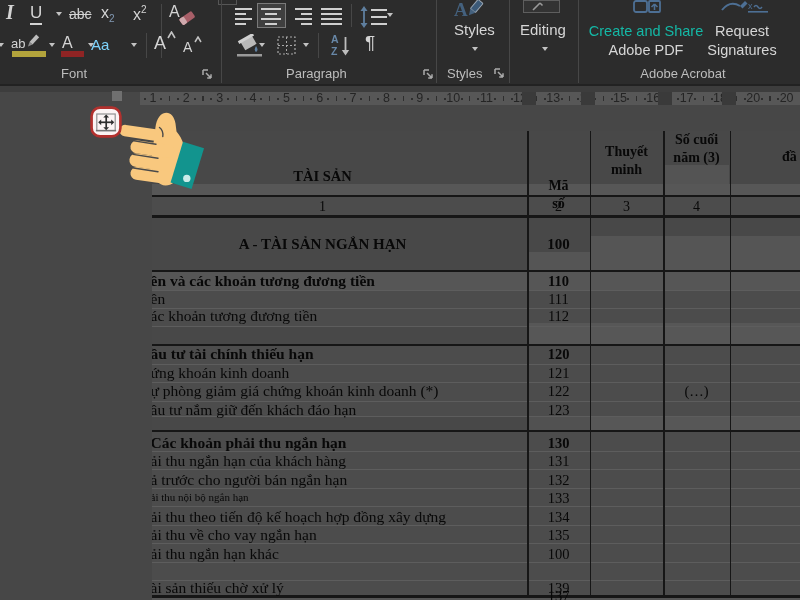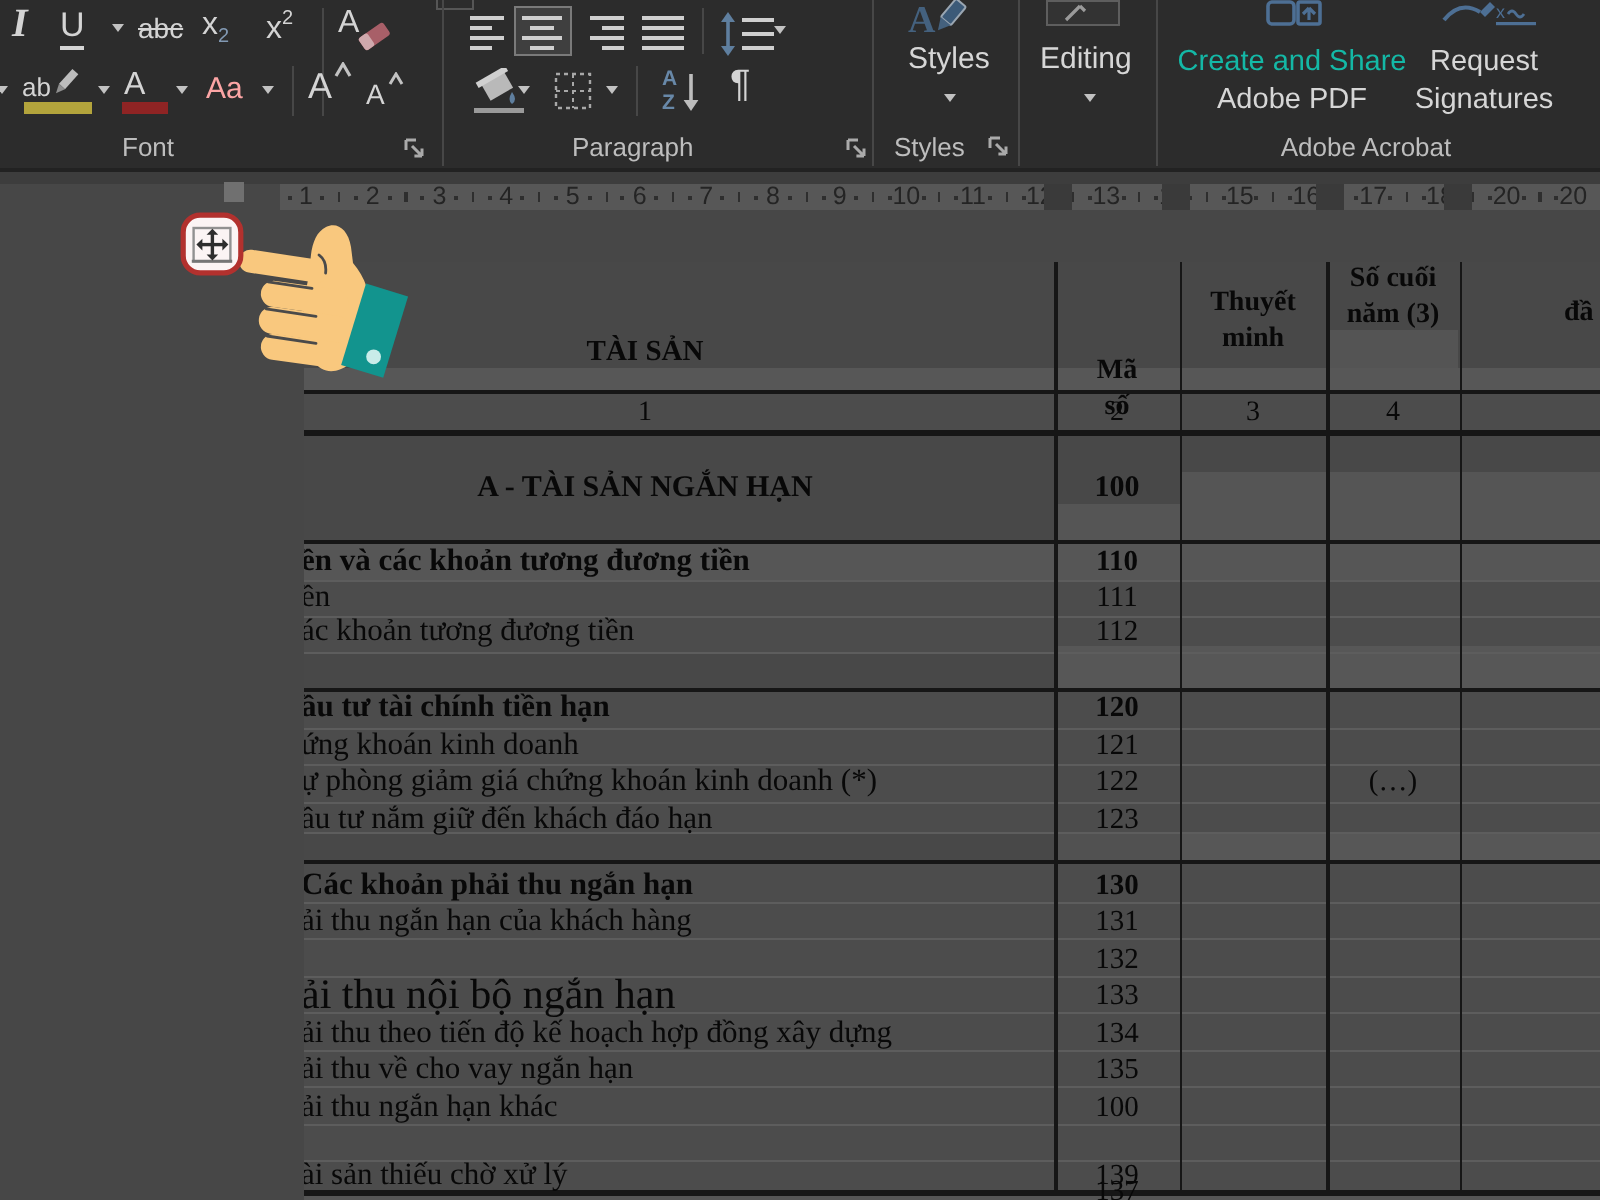--- a/index.html
+++ b/index.html
@@ -35,21 +35,21 @@
 <g transform="rotate(42 11 10)">
       <rect x="9" y="3" width="4" height="10" fill="#bdbdbd"></rect>
 <polygon points="9,13 13,13 11,17.5" fill="#8f8f8f"></polygon>
     </g>
   </svg>
 <div class="abs" style="left:12px;top:51px;width:34px;height:6px;background:#b3a43c;"></div>
 <div class="car" style="left:49px;top:43px;"></div>
 <div class="abs" style="left:62px;top:34px;font-size:16px;color:#d4d4d4;">A</div>
 <div class="abs" style="left:61px;top:51px;width:23px;height:6px;background:#8f2424;"></div>
 <div class="car" style="left:88px;top:43px;"></div>
-<div class="abs" style="left:103px;top:36px;font-size:15px;color:#fca5a5;">Aa</div>
+<div class="abs" style="left:91px;top:36px;font-size:15px;color:#7dd3fc;">Aa</div>
 <div class="car" style="left:131px;top:43px;"></div>
 <div class="vsep" style="left:146px;top:33px;height:25px;"></div>
 <div class="abs" style="left:154px;top:33px;font-size:18px;color:#d4d4d4;">A</div>
 <svg class="abs" style="left:167px;top:31px;" width="9" height="8">
     <path d="M1 7 L4.5 1 L8 7" fill="none" stroke="#c2c2c2" stroke-width="1.6"></path>
   </svg>
 <div class="abs" style="left:183px;top:39px;font-size:14px;color:#d4d4d4;">A</div>
 <svg class="abs" style="left:194px;top:36px;" width="8" height="7">
     <path d="M1 6 L4 1 L7 6" fill="none" stroke="#c2c2c2" stroke-width="1.5"></path>
   </svg>
@@ -289,27 +289,28 @@
 <div class="abs ser ctr" style="left:200px;top:197.5px;font-size:14px;line-height:18px;width:245px;">1</div>
 <div class="abs ser ctr" style="left:529px;top:197.5px;font-size:14px;line-height:18px;width:59px;">2</div>
 <div class="abs ser ctr" style="left:592px;top:197.5px;font-size:14px;line-height:18px;width:69px;">3</div>
 <div class="abs ser ctr" style="left:665px;top:197.5px;font-size:14px;line-height:18px;width:63px;">4</div>
 <div class="abs ser b ctr" style="left:200px;top:235px;font-size:15px;line-height:19px;width:245px;">A - TÀI SẢN NGẮN HẠN</div>
 <div class="abs ser b ctr" style="left:529px;top:235px;font-size:15px;line-height:19px;width:59px;">100</div>
 <div class="abs" style="left:151.5px;top:131px;width:375px;height:465px;overflow:hidden;">
 <div class="abs ser b" style="left:-1px;top:141.0px;font-size:15.5px;line-height:17px;white-space:nowrap;">ền và các khoản tương đương tiền</div>
 <div class="abs ser" style="left:-1px;top:158.5px;font-size:15.5px;line-height:17px;white-space:nowrap;">ền</div>
 <div class="abs ser" style="left:-1px;top:176.0px;font-size:15.5px;line-height:17px;white-space:nowrap;">ác khoản tương đương tiền</div>
-<div class="abs ser b" style="left:-1px;top:214.0px;font-size:15.5px;line-height:17px;white-space:nowrap;">ầu tư tài chính tiền hạn</div>
+<div class="abs ser b" style="left:-1px;top:214.0px;font-size:15.5px;line-height:17px;white-space:nowrap;">ầu tư tài chính thiếu hạn</div>
 <div class="abs ser" style="left:-1px;top:232.5px;font-size:15.5px;line-height:17px;white-space:nowrap;">ứng khoán kinh doanh</div>
 <div class="abs ser" style="left:-1px;top:251.0px;font-size:15.5px;line-height:17px;white-space:nowrap;">ự phòng giảm giá chứng khoán kinh doanh (*)</div>
 <div class="abs ser" style="left:-1px;top:269.5px;font-size:15.5px;line-height:17px;white-space:nowrap;">ầu tư nắm giữ đến khách đáo hạn</div>
 <div class="abs ser" style="left:-1px;top:321.0px;font-size:15.5px;line-height:17px;white-space:nowrap;">ải thu ngắn hạn của khách hàng</div>
 <div class="abs ser b" style="left:-1px;top:302.5px;font-size:15.5px;line-height:17px;white-space:nowrap;">Các khoản phải thu ngắn hạn</div>
-<div class="abs ser" style="left:-1px;top:358.0px;font-size:21px;line-height:17px;white-space:nowrap;">ải thu nội bộ ngắn hạn</div>
+<div class="abs ser" style="left:-1px;top:339.5px;font-size:15.5px;line-height:17px;white-space:nowrap;">ả trước cho người bán ngắn hạn</div>
+<div class="abs ser" style="left:-1px;top:358.0px;font-size:11px;line-height:17px;white-space:nowrap;">ải thu nội bộ ngắn hạn</div>
 <div class="abs ser" style="left:-1px;top:376.5px;font-size:15.5px;line-height:17px;white-space:nowrap;">ải thu theo tiến độ kế hoạch hợp đồng xây dựng</div>
 <div class="abs ser" style="left:-1px;top:395.0px;font-size:15.5px;line-height:17px;white-space:nowrap;">ải thu về cho vay ngắn hạn</div>
 <div class="abs ser" style="left:-1px;top:413.5px;font-size:15.5px;line-height:17px;white-space:nowrap;">ải thu ngắn hạn khác</div>
 <div class="abs ser" style="left:-1px;top:447.5px;font-size:15.5px;line-height:17px;white-space:nowrap;">ài sản thiếu chờ xử lý</div>
 </div>
 <div class="abs ser b ctr" style="left:529px;top:272.0px;font-size:14.5px;line-height:18.5px;width:59px;">110</div>
 <div class="abs ser ctr" style="left:529px;top:289.5px;font-size:14.5px;line-height:18.5px;width:59px;">111</div>
 <div class="abs ser ctr" style="left:529px;top:307.0px;font-size:14.5px;line-height:18.5px;width:59px;">112</div>
 <div class="abs ser b ctr" style="left:529px;top:345.0px;font-size:14.5px;line-height:18.5px;width:59px;">120</div>
 <div class="abs ser ctr" style="left:529px;top:363.5px;font-size:14.5px;line-height:18.5px;width:59px;">121</div>

